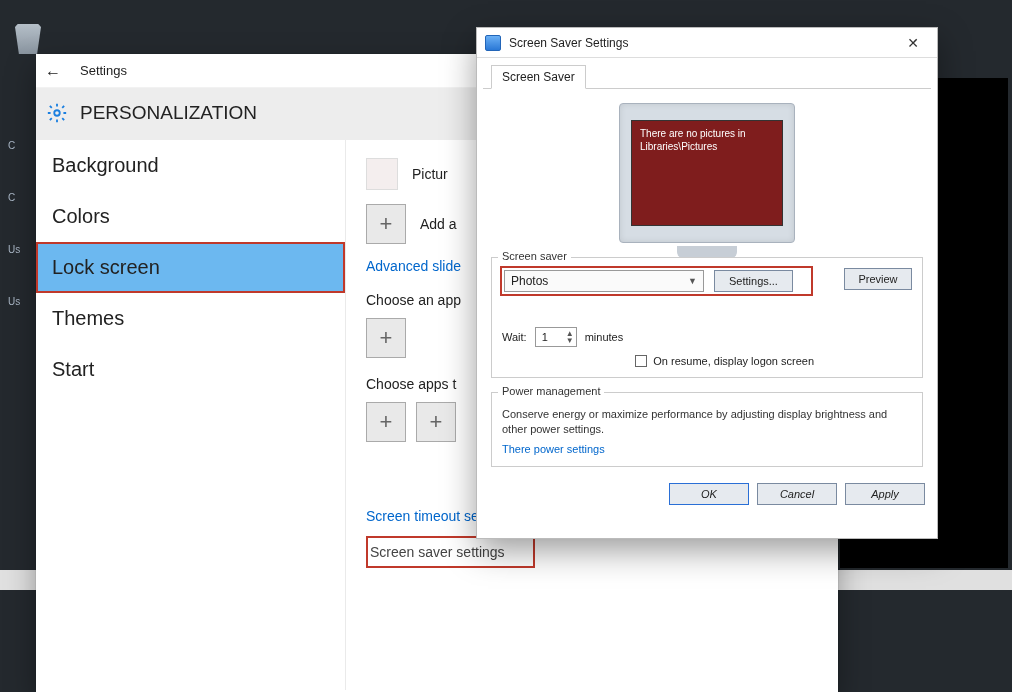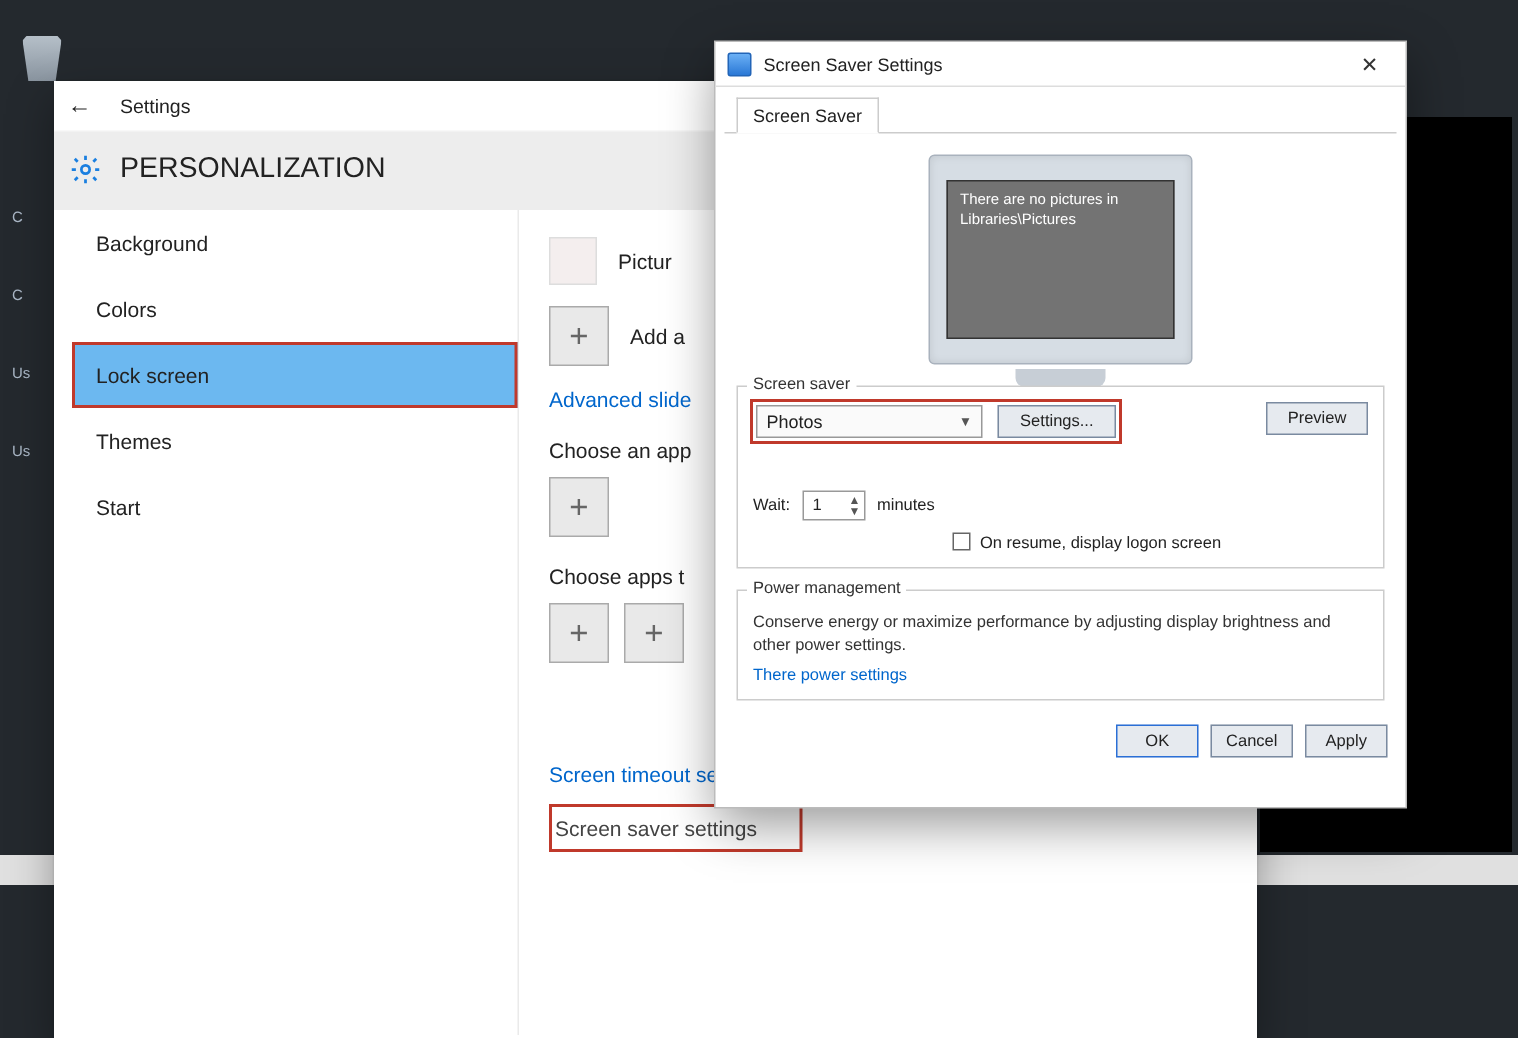--- a/index.html
+++ b/index.html
@@ -90,24 +90,23 @@
       height: calc(100% - 34px - 54px);
       background: #fff;
     }
     .settings-sidebar {
       width: 310px;
       border-right: 1px solid #eaeaea;
       background: #fff;
     }
     .sidebar-item {
       padding: 14px 16px;
-      font-size: 14px;
+      font-size: 20px;
       color: #222;
       cursor: default;
-      margin-left: 12px;
     }
     .sidebar-item.selected {
       background: #6CB8F0;
       outline: 2px solid #C0392B;
       outline-offset: -2px;
     }
     .content-area {
       flex: 1;
       padding: 18px 20px;
       overflow: hidden;
@@ -168,21 +167,21 @@
       margin: 2px auto 10px;
       background: #d6dde4;
       border: 1px solid #a9b2bd;
       border-radius: 4px;
       display:flex; align-items:center; justify-content:center;
       position: relative;
       box-shadow: inset 0 0 6px rgba(0,0,0,0.1);
     }
     .monitor .inner-screen {
       width: 152px; height: 106px;
-      background: #737373;
+      background: #7f1d1d;
       color: #fff;
       font-size: 10px;
       padding: 6px 8px;
       line-height: 13px;
       border: 1px solid #333;
     }
     .monitor .stand {
       position:absolute; bottom: -16px; left: 50%; transform: translateX(-50%);
       width: 60px; height: 12px; background: #c7ced6;
       border-radius: 0 0 6px 6px;
@@ -193,21 +192,21 @@
       margin-top: 14px;
       position: relative;
     }
     .group .group-title {
       position:absolute; top:-8px; left: 6px; background:#fff; padding:0 4px; font-size: 11px; color:#333;
     }
     .ss-row { display:flex; align-items:center; gap: 10px; }
     .ss-row.highlight {
       outline: 2px solid #C0392B;
       padding: 2px;
-      width: 244px;
+      width: 309px;
     }
     .ss-select {
       width: 200px; height: 22px;
       border: 1px solid #999;
       background:#fafafa;
       display:flex; align-items:center;
       padding: 0 6px;
       justify-content: space-between;
     }
     .ss-select .chev { font-size: 9px; color:#555; }
@@ -230,21 +229,21 @@
       width: 12px; height:12px; border:1px solid #666; display:inline-block; margin-right:3px;
       position:relative; top:2px;
     }
     .pm-text { font-size: 11px; color:#333; line-height:15px; margin-top:4px;}
     .pm-link { color:#0066CC; font-size:11px; margin-top:6px; display:inline-block;}
     .ss-buttons {
       display:flex; justify-content:flex-end; gap: 8px;
       padding: 10px 12px;
       border-top: 0;
     }
-    .ss-buttons .win-btn { width: 55px; }
+    .ss-buttons .win-btn { width: 80px; font-style: italic; }
 
     .monitor-icon {
       width: 16px; height: 16px;
       background: linear-gradient(#6bb0f5,#2a78d6);
       border: 1px solid #2265b8;
       border-radius: 2px;
     }
   </style>
 </head>
 <body>

